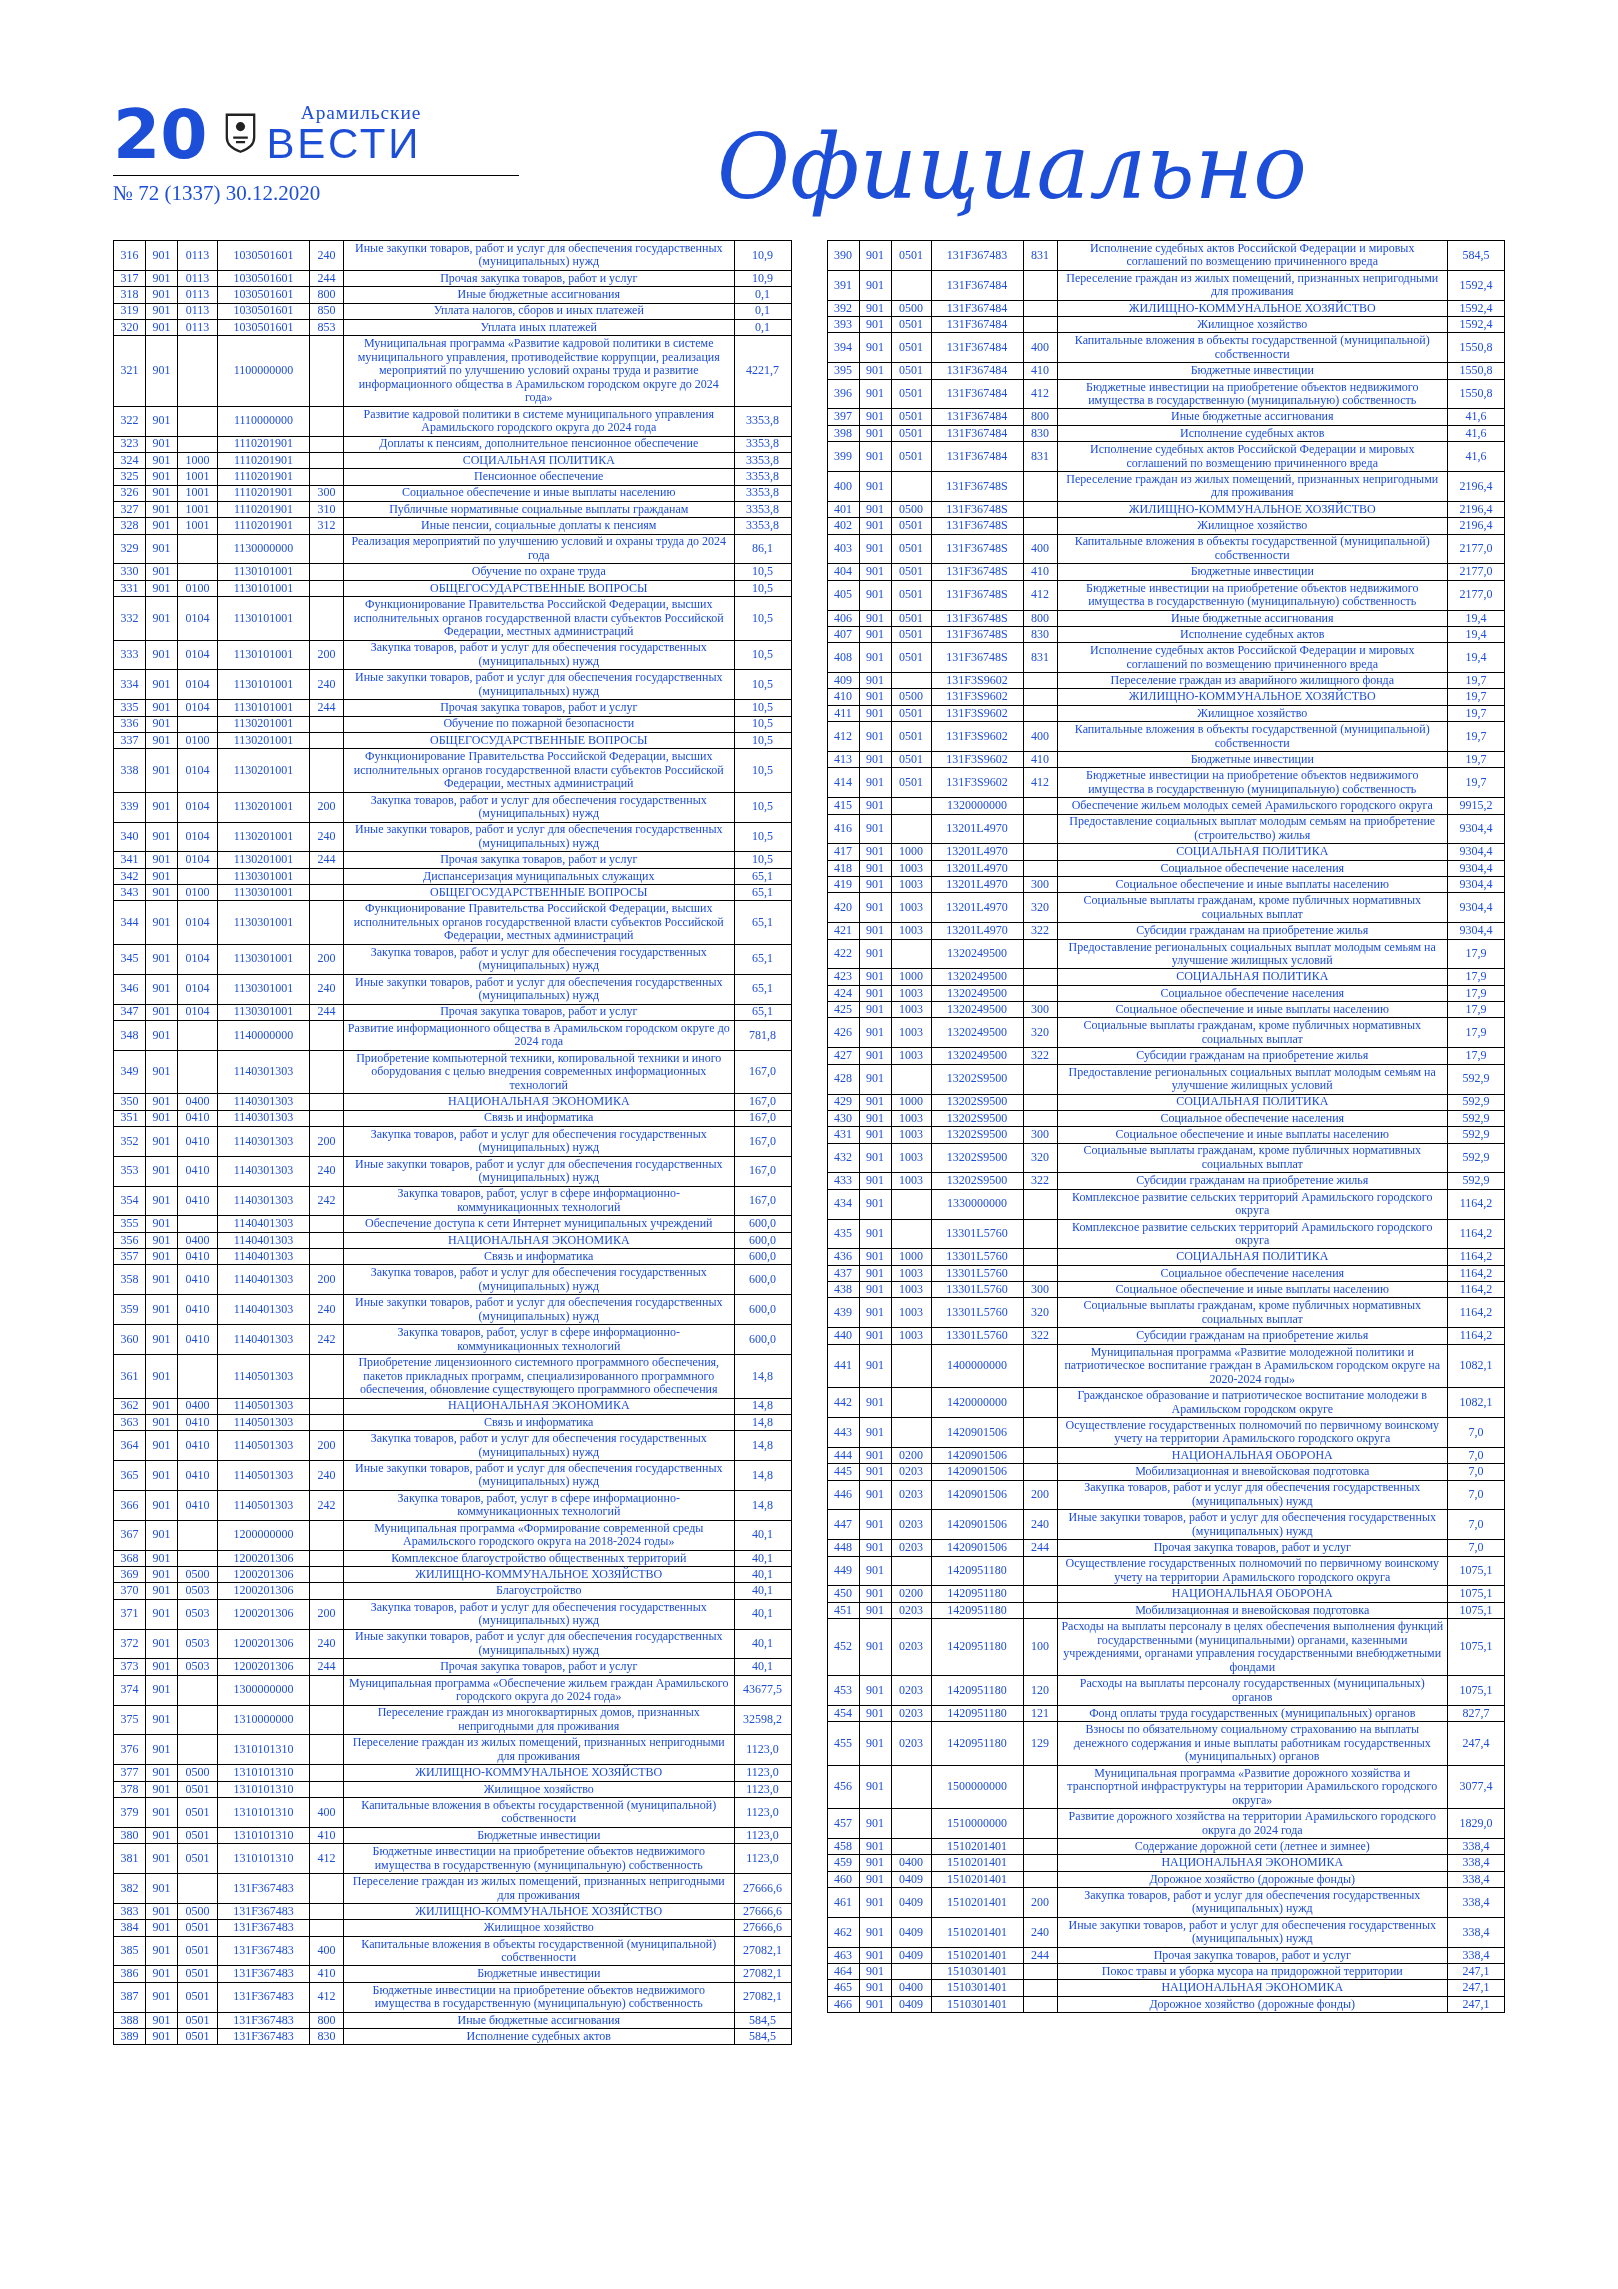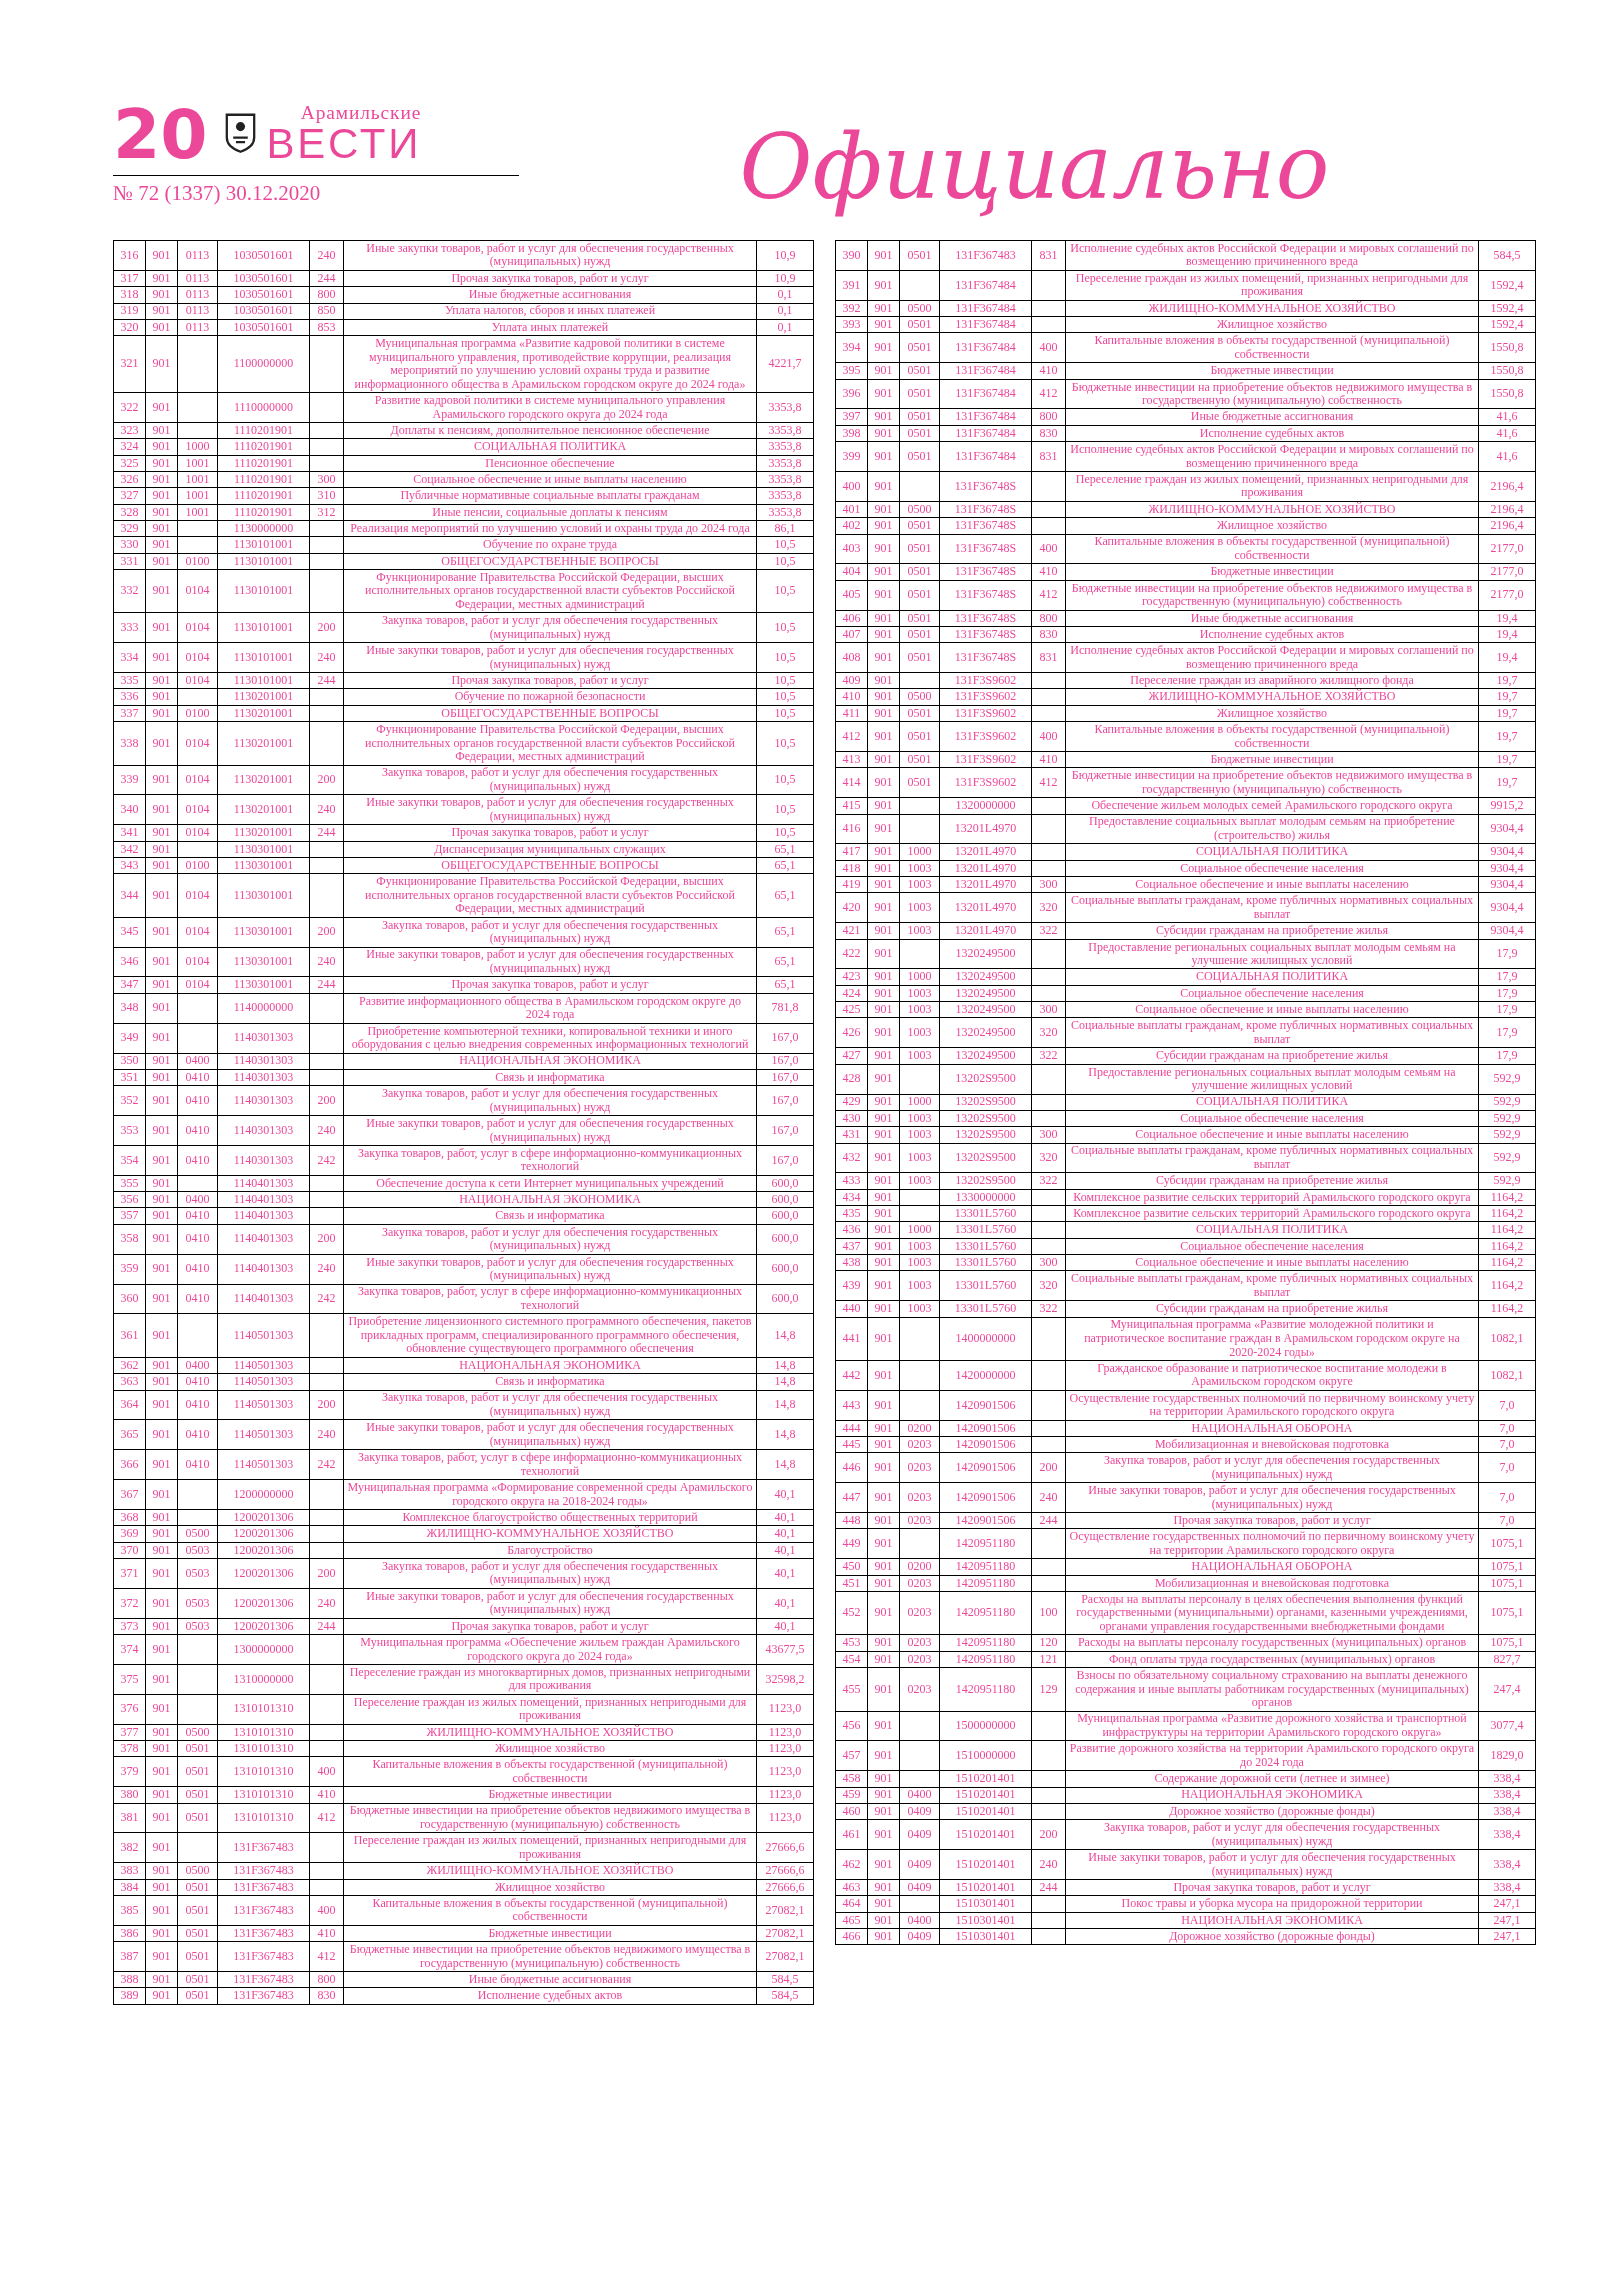--- a/index.html
+++ b/index.html
@@ -2,23 +2,23 @@
 <html lang="ru" style="font-size:14.8px"><head>
 <meta charset="utf-8">
 <style>
   * { box-sizing: border-box; }
   html, body { margin: 0; padding: 0; background: #ffffff; }
   .page {
     width: 1619px;
     min-height: 2290px;
     margin: 0 auto;
     background: #ffffff;
-    padding: 102px 69px 37px 113px;
+    padding: 102px 114px 37px 113px;
     font-family: "Liberation Serif", serif;
-    color: #ec4899;
+    color: #1d4ed8;
     position: relative;
   }
   
   .header { display: flex; align-items: flex-start; margin-bottom: 28px; }
   .header-left { width: 406px; flex: 0 0 auto; }
   .header-top { display: flex; align-items: flex-end; gap: 16.6px; }
   .pageno {
     font-family: "DejaVu Sans", sans-serif;
     font-weight: 700;
     font-size: 68px;
@@ -49,21 +49,21 @@
     flex: 1 1 auto;
     text-align: center;
     font-family: "DejaVu Serif", serif;
     font-style: italic;
     font-size: 89px;
     line-height: 1;
     margin-top: 21px;
     white-space: nowrap;
   }
   
-  .columns { display: flex; gap: 21px; align-items: flex-start; }
+  .columns { display: flex; gap: 35px; align-items: flex-start; }
   table.budget-table {
     border-collapse: collapse;
     width: calc(50% - 17.5px);
     font-size: 12px;
     line-height: 1.13;
     table-layout: fixed;
   }
   table.budget-table td {
     border: 0.9px solid #000;
     padding: 0.9px 2.8px;

